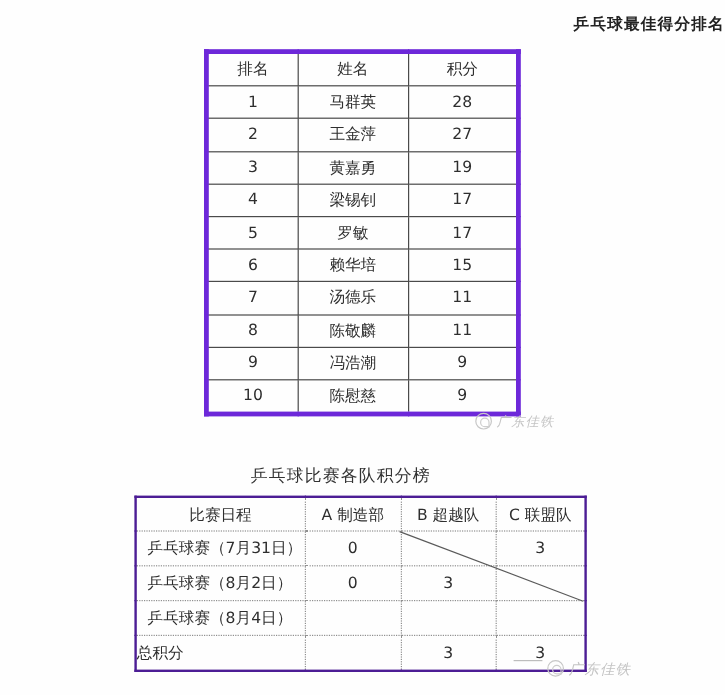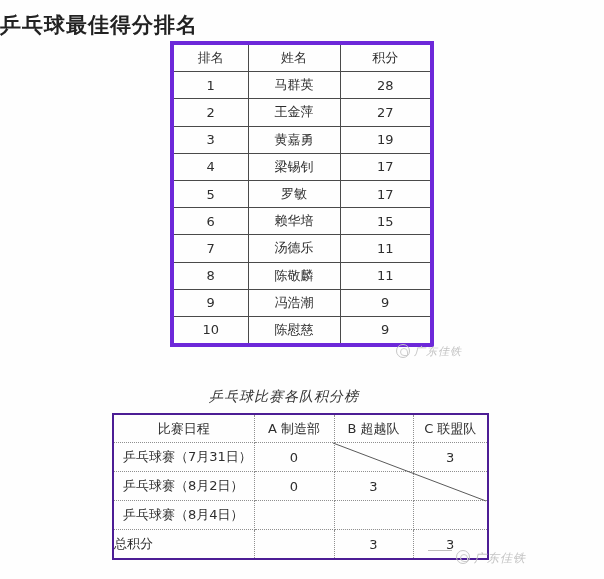--- a/index.html
+++ b/index.html
@@ -2,25 +2,25 @@
 <html><head>
 <meta charset="utf-8">
 <style>
   html,body{margin:0;padding:0;background:#ffffff;}
   .canvas{
     position:relative;width:604px;height:579px;background:#fefefe;
     font-family:"DejaVu Sans",sans-serif;color:#2e2e2e;overflow:hidden;
   }
   .title1{
     position:absolute;top:11px;left:0;width:604px;margin:0;
-    text-align:left;font-size:21px;font-weight:bold;color:#222;letter-spacing:1px;
+    text-align:right;font-size:13px;font-weight:bold;color:#222;letter-spacing:1px;
   }
   .title2{
     position:absolute;top:388px;left:0;width:568px;margin:0;
-    text-align:center;font-size:14px;font-weight:normal;color:#333;letter-spacing:1px;font-style:italic;
+    text-align:center;font-size:14px;font-weight:normal;color:#333;letter-spacing:1px;
   }
   
   table{border-collapse:collapse;table-layout:fixed;}
   .ranking{
     position:absolute;left:170px;top:41px;width:260px;
     border:4px solid #6d28d9;
   }
   .ranking th,.ranking td{
     border:1px solid #4a4a4a;height:26.2px;padding:0;
     text-align:center;vertical-align:middle;

